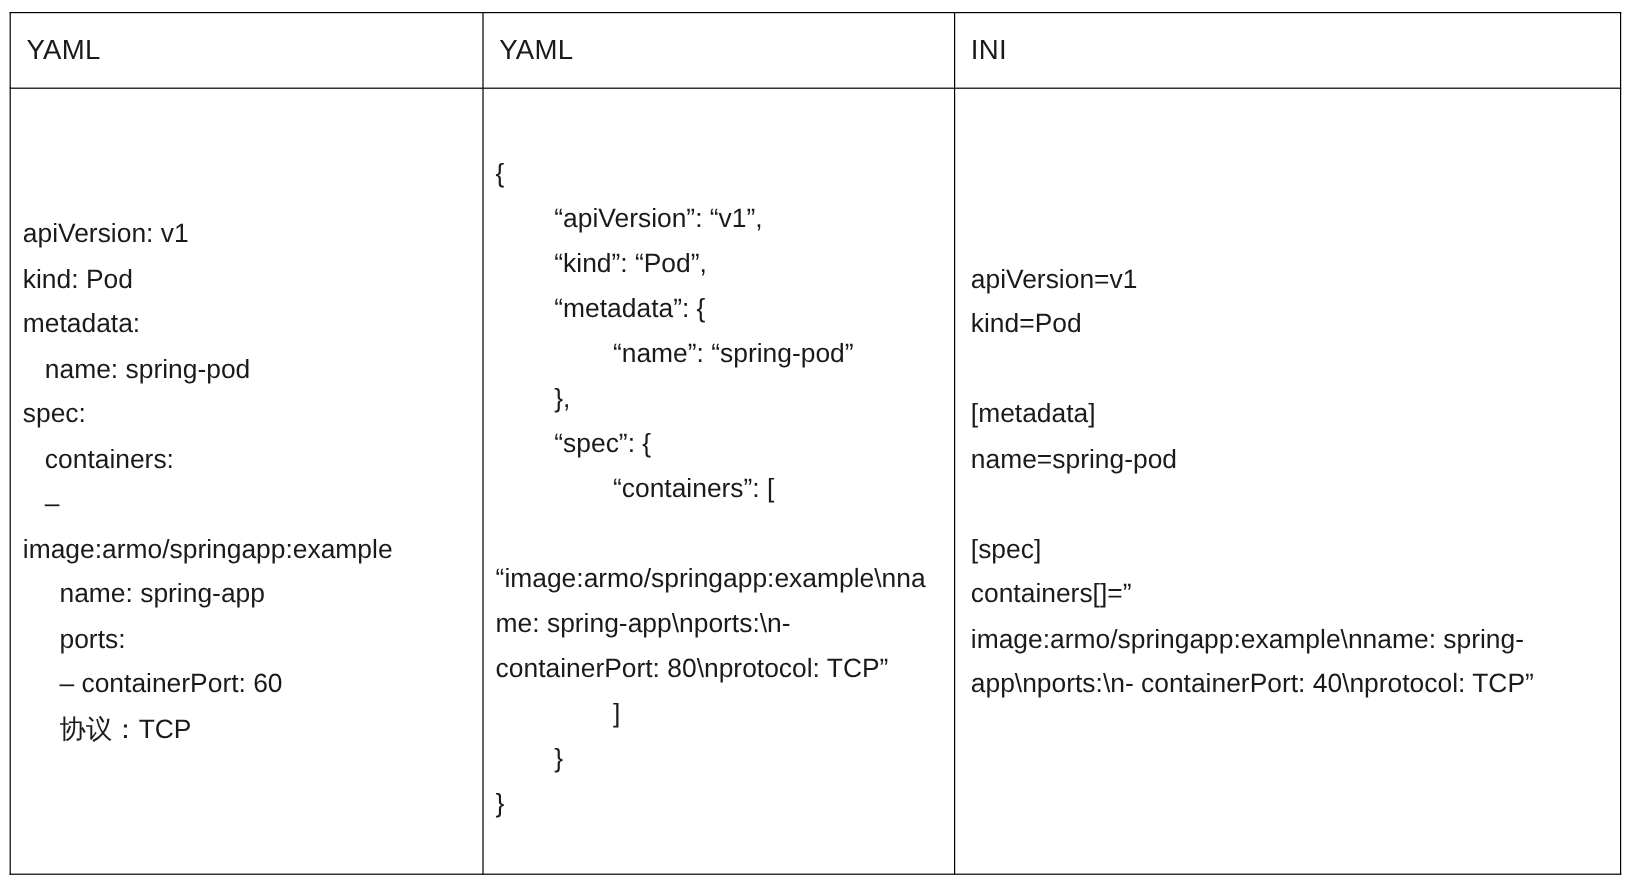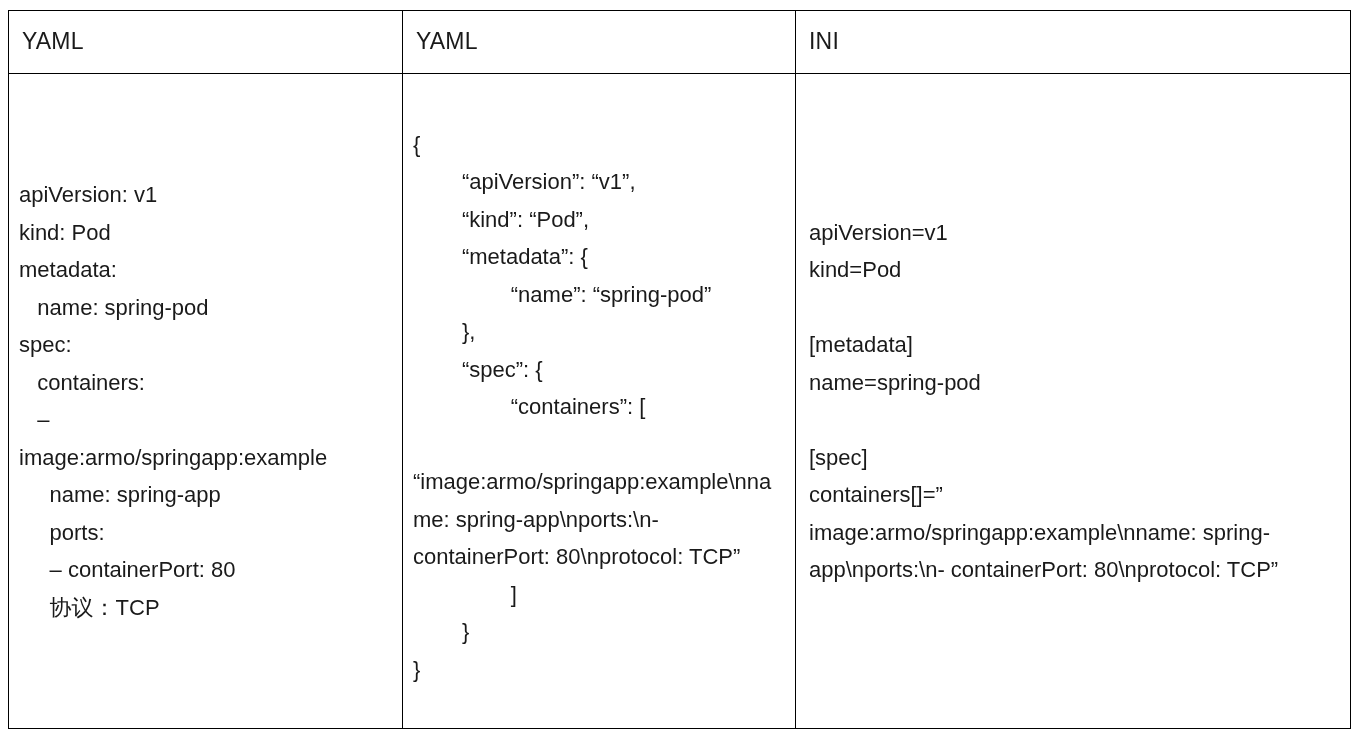--- a/index.html
+++ b/index.html
@@ -127,21 +127,21 @@
           <div class="code-block">apiVersion: v1
 kind: Pod
 metadata:
    name: spring-pod
 spec:
    containers:
    –
 image:armo/springapp:example
      name: spring-app
      ports:
-     – containerPort: 80
+     – containerPort: 60
      协议：TCP</div>
         </td>
         <td class="cell-json">
           <div class="code-block">{
         “apiVersion”: “v1”,
         “kind”: “Pod”,
         “metadata”: {
                 “name”: “spring-pod”
         },
         “spec”: {
@@ -154,19 +154,19 @@
         </td>
         <td class="cell-ini">
           <div class="code-block">apiVersion=v1
 kind=Pod
 
 [metadata]
 name=spring-pod
 
 [spec]
 containers[]=”
-image:armo/springapp:example\nname: spring-app\nports:\n- containerPort: 80\nprotocol: TCP”</div>
+image:armo/springapp:example\nname: spring-app\nports:\n- containerPort: 40\nprotocol: TCP”</div>
         </td>
       </tr>
     </tbody>
   </table>
 
 </div>
 
 </body></html>

